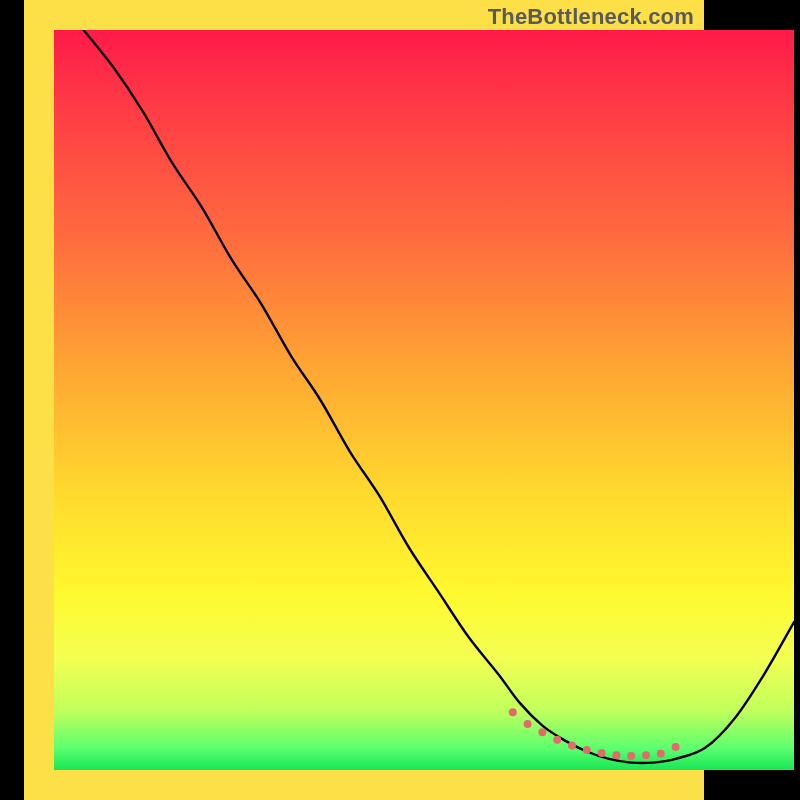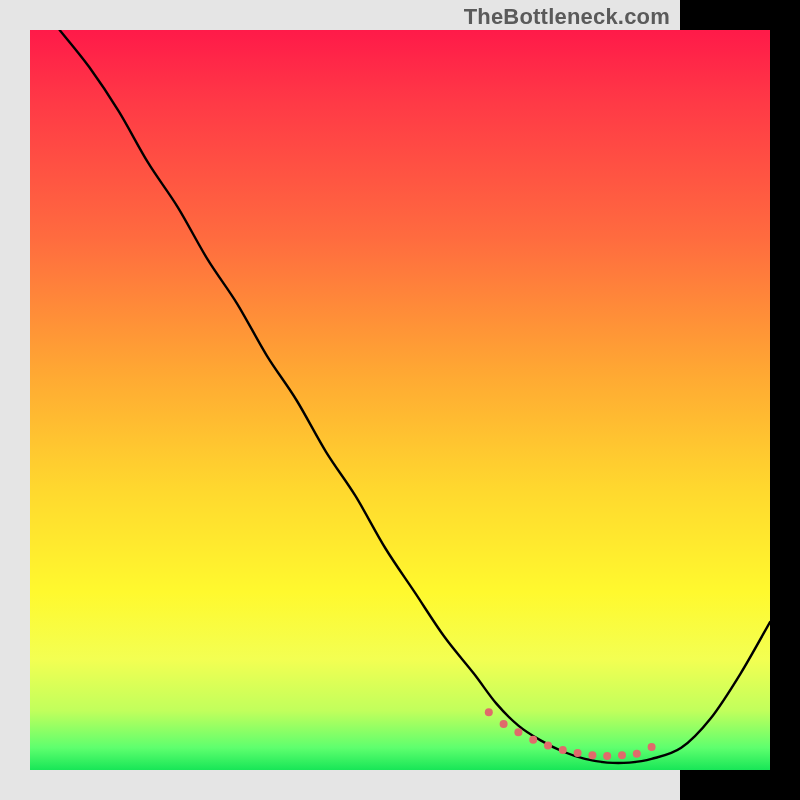--- a/index.html
+++ b/index.html
@@ -8,21 +8,22 @@
     width: 800px;
     height: 800px;
     background: #000;
     overflow: hidden;
     font-family: Arial, Helvetica, sans-serif;
   }
   .frame {
     position: relative;
     width: 680px;
     height: 800px;
-    background: #e5e5e5;
+    background: #fde047;
+    margin-left: 24px;
   }
   .watermark {
     position: absolute;
     top: 4px;
     right: 10px;
     color: #5a5a5a;
     font-size: 22px;
     font-weight: 600;
     letter-spacing: 0.2px;
     z-index: 10;

